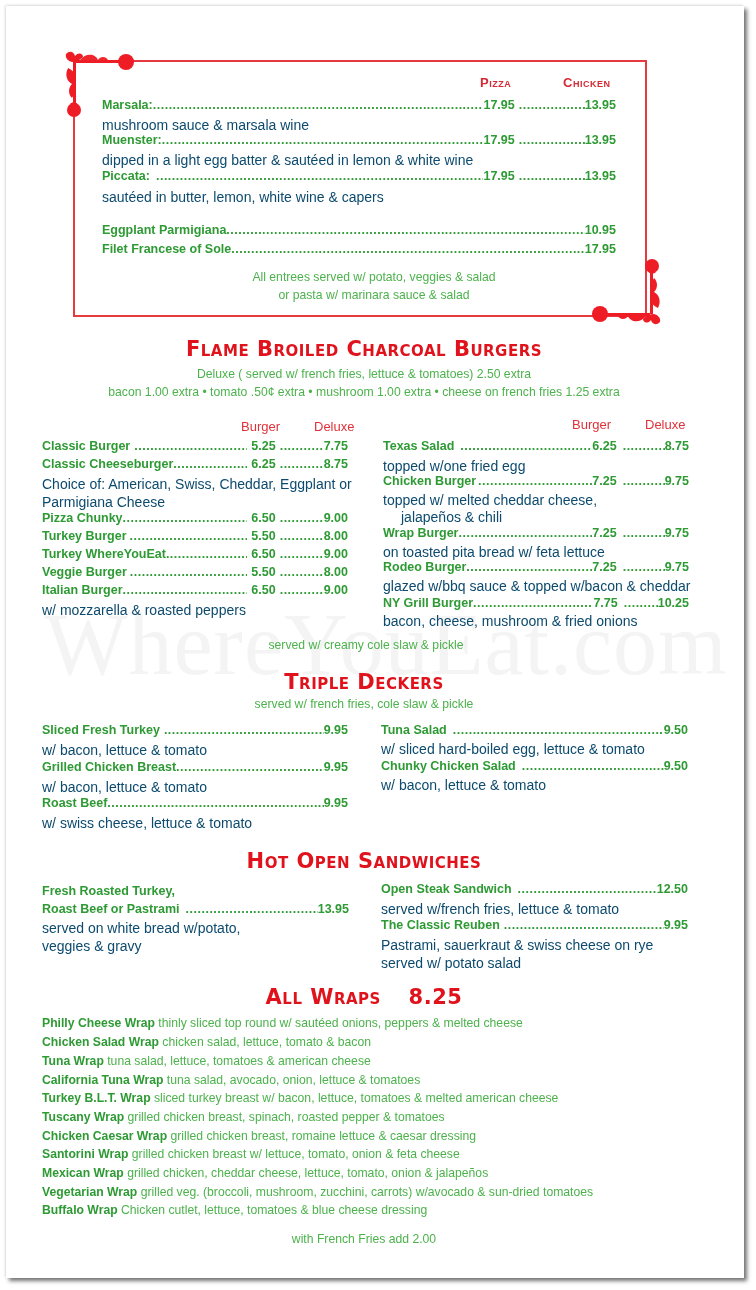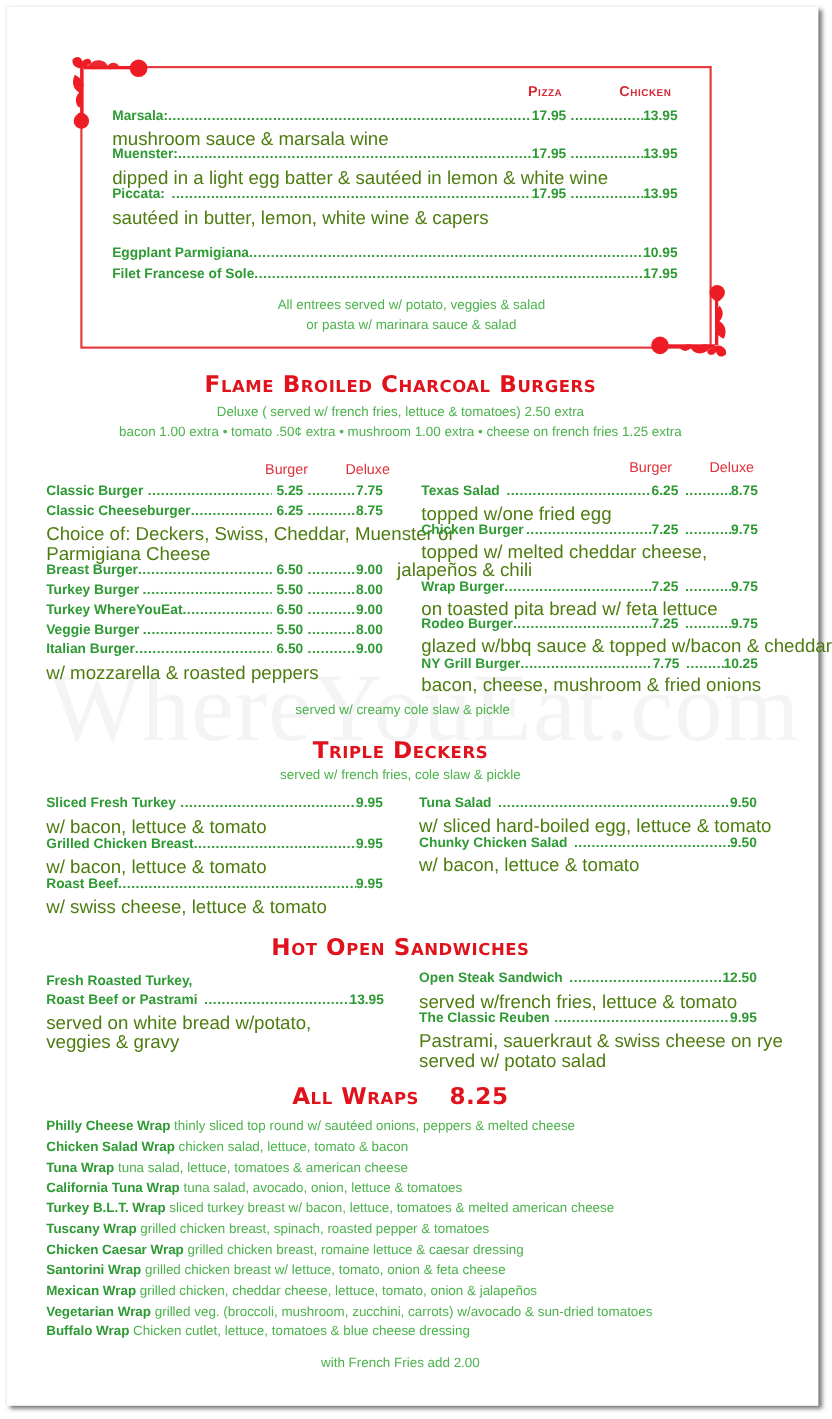--- a/index.html
+++ b/index.html
@@ -26,21 +26,21 @@
   .corner { position: absolute; }
   .col-head {
     position: absolute; font-size: 13px; font-weight: bold; color: #d42a36;
     font-variant: small-caps; letter-spacing: 0.5px;
   }
   .row { position: absolute; display: flex; align-items: baseline; font-size: 12.5px; white-space: nowrap; }
   .row .name { font-weight: bold; color: #2e9a34; }
   .row .dots { flex: 1; overflow: hidden; color: #2e9a34; font-weight: bold; letter-spacing: 0.5px; }
   .row .dots::before { content: "................................................................................................................................................................................................"; }
   .row .price { font-weight: bold; color: #2e9a34; }
-  .desc { position: absolute; font-size: 17px; color: #4d7c0f; white-space: nowrap; }
+  .desc { position: absolute; font-size: 14px; color: #0c4a6e; white-space: nowrap; }
   .center { position: absolute; left: 0; width: 756px; text-align: center; }
   .title {
     font-size: 21px; font-weight: bold; color: #e0121b; font-variant: small-caps;
     letter-spacing: 0.5px; font-family: "DejaVu Sans", sans-serif;
   }
   .note { font-size: 12.2px; color: #4cb24c; }
   .sub-head { position: absolute; font-size: 13px; color: #e0323a; }
   .wrap-line { position: absolute; left: 42px; font-size: 12.2px; white-space: nowrap; color: #4cb24c; }
   .wrap-line .wname { font-weight: bold; color: #2e9a34; }
 </style>
@@ -141,24 +141,24 @@
   <span class="dots" style="flex:0 0 44px"></span>
   <span class="price">7.75</span>
 </div>
 <div class="row" style="left:42px;top:457px;width:306px">
   <span class="name">Classic Cheeseburger</span>
   <span class="dots"></span>
   <span class="price" style="margin:0 4px">6.25</span>
   <span class="dots" style="flex:0 0 44px"></span>
   <span class="price">8.75</span>
 </div>
-<div class="desc" style="left:42px;top:476px">Choice of: Deckers, Swiss, Cheddar, Muenster or</div>
+<div class="desc" style="left:42px;top:476px">Choice of: American, Swiss, Cheddar, Eggplant or</div>
 <div class="desc" style="left:42px;top:494px">Parmigiana Cheese</div>
 <div class="row" style="left:42px;top:511px;width:306px">
-  <span class="name">Breast Burger</span>
+  <span class="name">Pizza Chunky</span>
   <span class="dots"></span>
   <span class="price" style="margin:0 4px">6.50</span>
   <span class="dots" style="flex:0 0 44px"></span>
   <span class="price">9.00</span>
 </div>
 <div class="row" style="left:42px;top:529px;width:306px">
   <span class="name">Turkey Burger</span>
   <span class="dots" style="margin-left:3px"></span>
   <span class="price" style="margin:0 4px">5.50</span>
   <span class="dots" style="flex:0 0 44px"></span>
@@ -196,21 +196,21 @@
 </div>
 <div class="desc" style="left:383px;top:458px">topped w/one fried egg</div>
 <div class="row" style="left:383px;top:474px;width:306px">
   <span class="name">Chicken Burger</span>
   <span class="dots" style="margin-left:2px"></span>
   <span class="price" style="margin-right:6px">7.25</span>
   <span class="dots" style="flex:0 0 42px"></span>
   <span class="price">9.75</span>
 </div>
 <div class="desc" style="left:383px;top:492px">topped w/ melted cheddar cheese,</div>
-<div class="desc" style="left:361px;top:509px">jalapeños &amp; chili</div>
+<div class="desc" style="left:401px;top:509px">jalapeños &amp; chili</div>
 <div class="row" style="left:383px;top:526px;width:306px">
   <span class="name">Wrap Burger</span>
   <span class="dots"></span>
   <span class="price" style="margin-right:6px">7.25</span>
   <span class="dots" style="flex:0 0 42px"></span>
   <span class="price">9.75</span>
 </div>
 <div class="desc" style="left:383px;top:544px">on toasted pita bread w/ feta lettuce</div>
 <div class="row" style="left:383px;top:560px;width:306px">
   <span class="name">Rodeo Burger</span>

